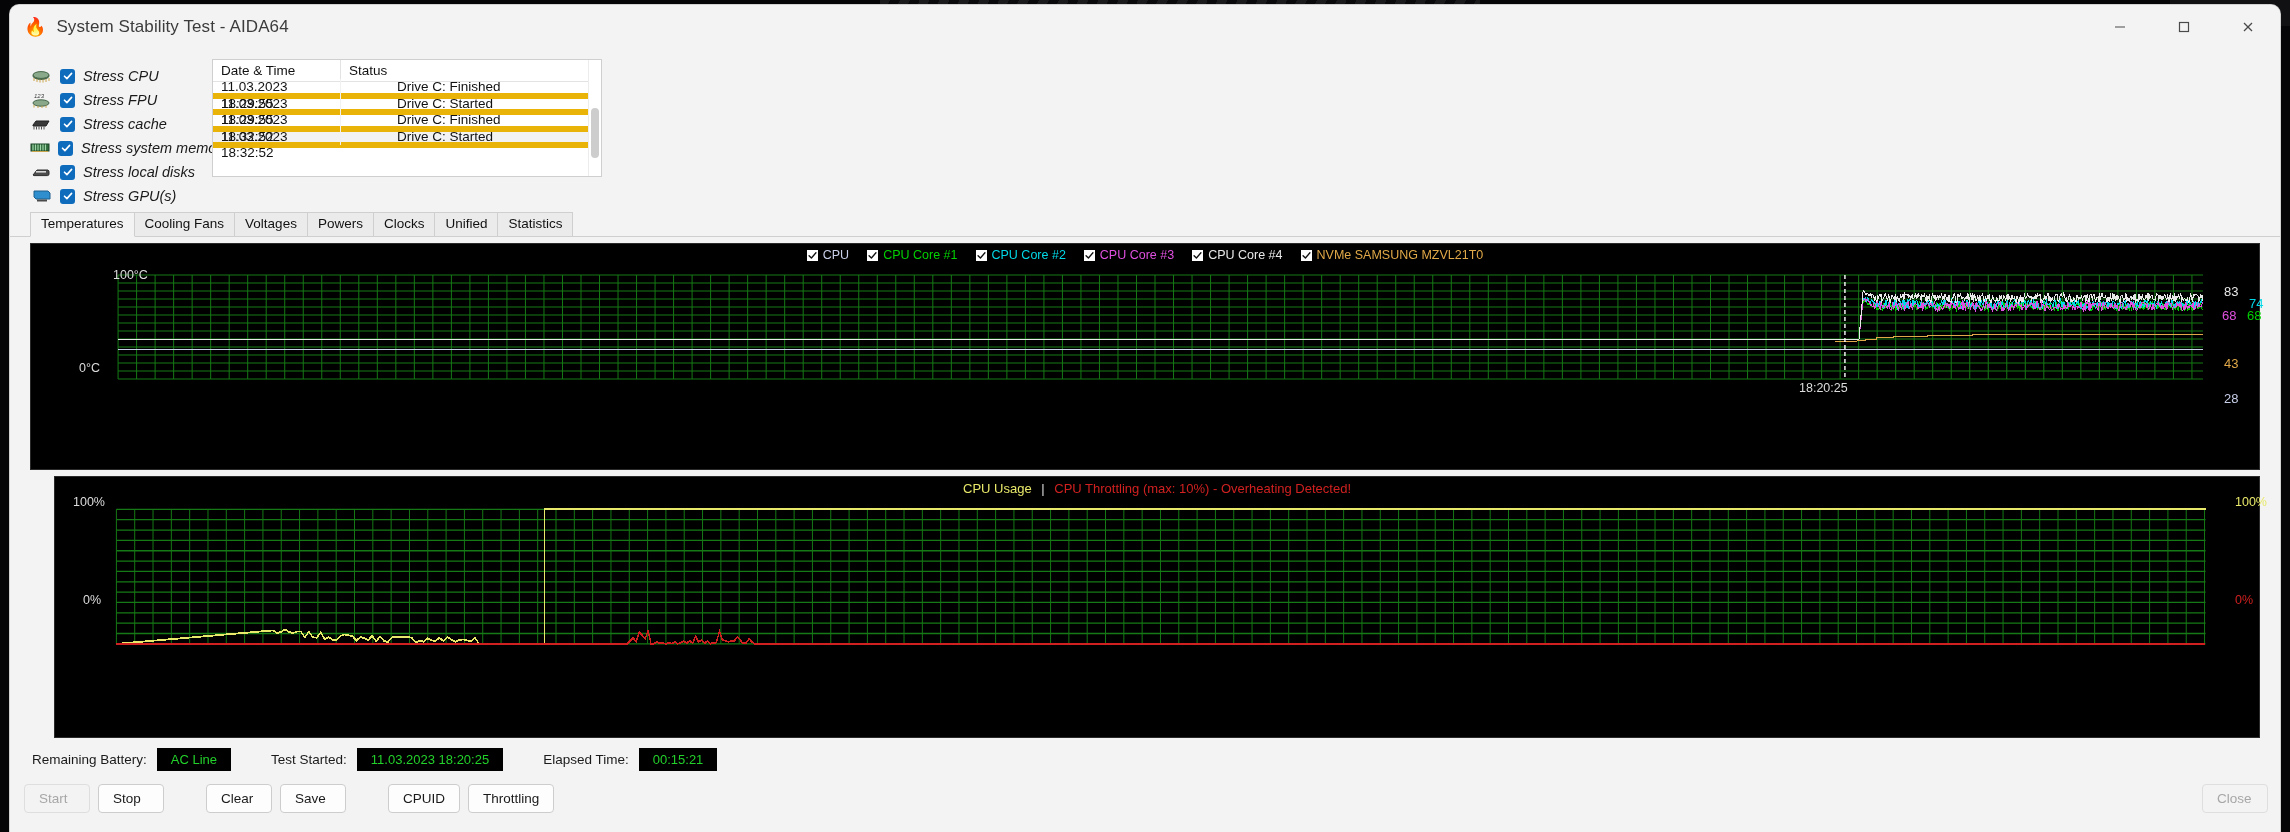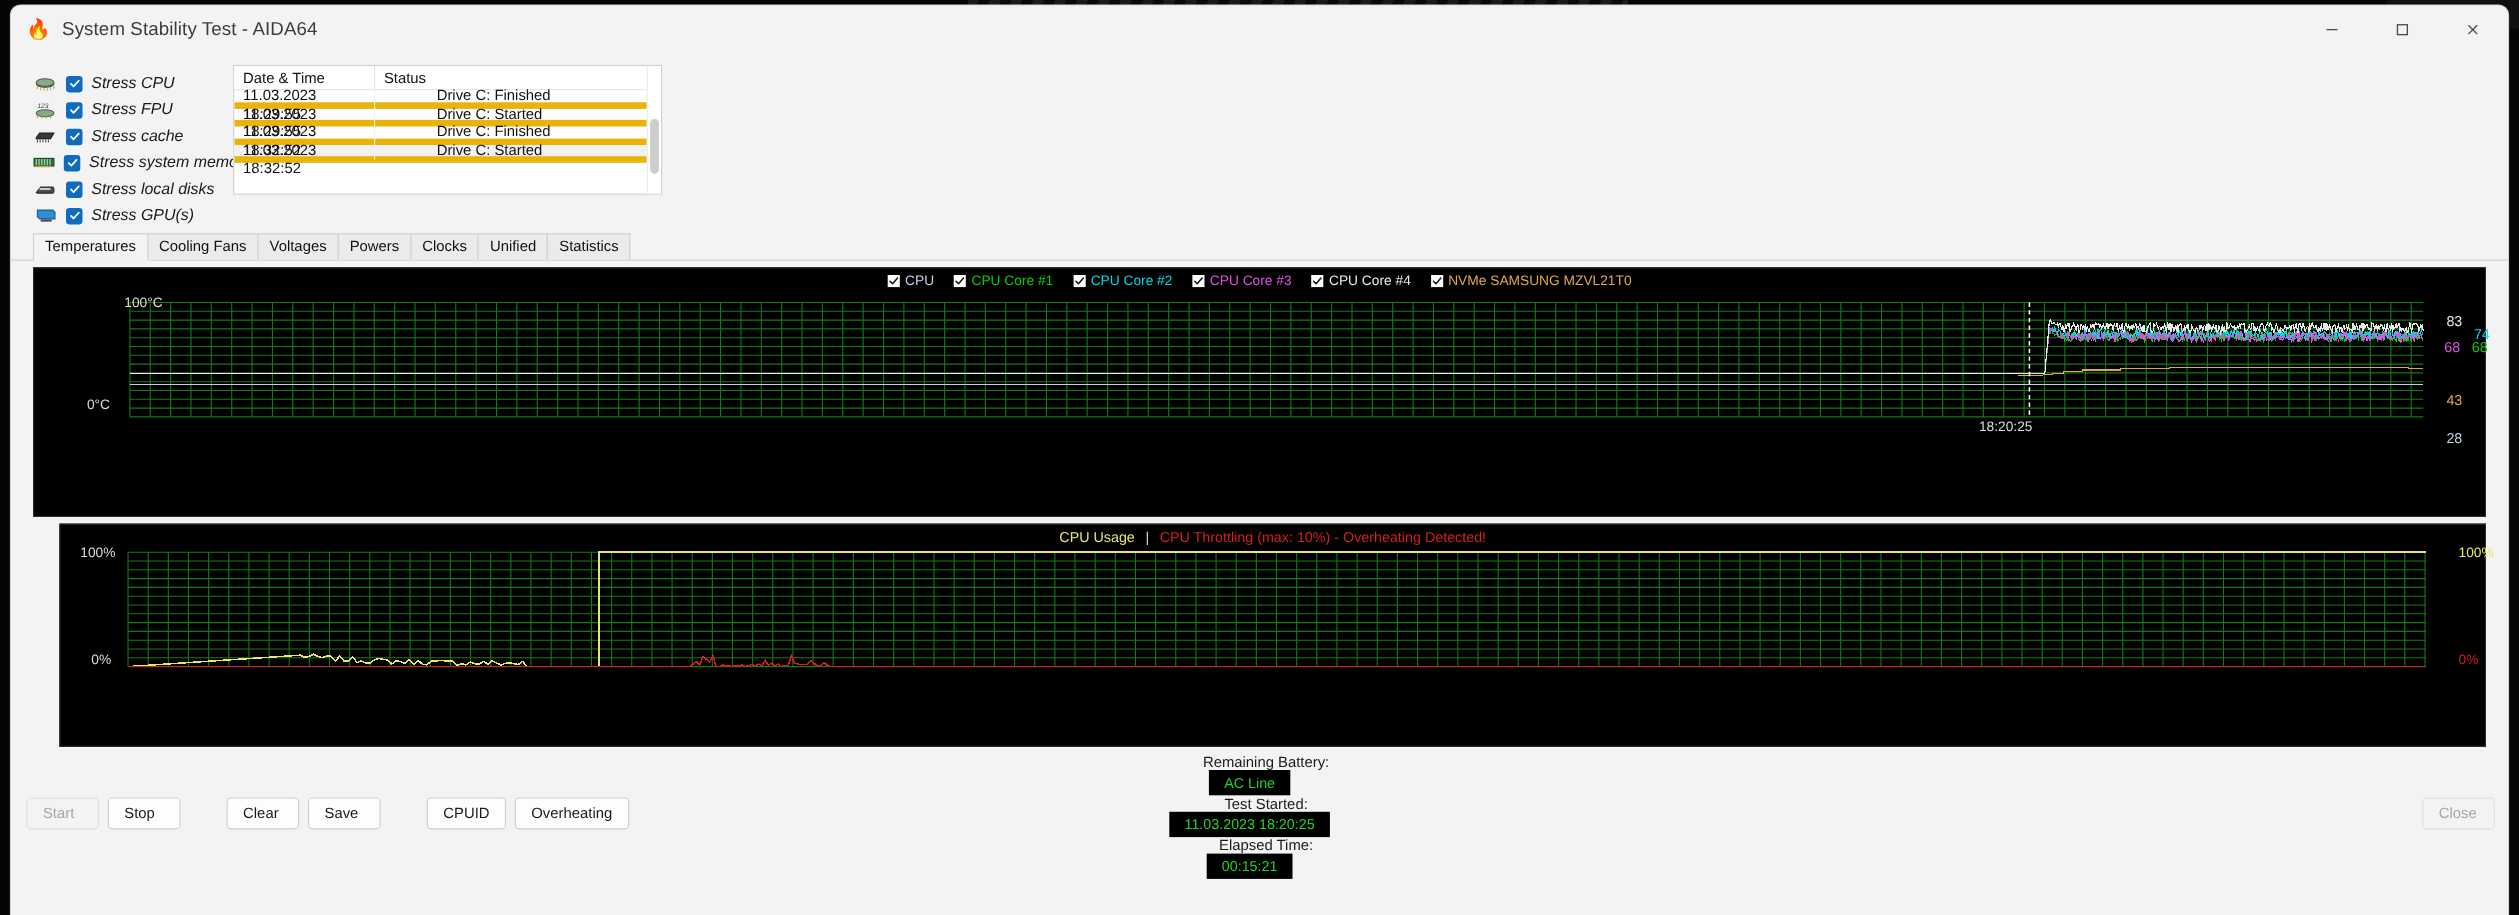--- a/index.html
+++ b/index.html
@@ -167,21 +167,21 @@
 
   
   .panes { padding: 6px 0 0 0; }
   .pane {
     position: relative;
     background: #000;
     margin: 0 20px 6px 20px;
     border: 1px solid #2a2a2a;
   }
   #temp-pane { height: 227px; }
-  #usage-pane { height: 203px; margin-left: 44px; }
+  #usage-pane { height: 262px; margin-left: 44px; }
 
   .chart-title {
     position: absolute; top: 4px; left: 0; right: 0;
     text-align: center; font-size: 13px;
   }
   .legend {
     position: absolute; top: 4px; left: 0; right: 0;
     display: flex; justify-content: center; gap: 18px;
     font-size: 12.5px;
   }
@@ -193,21 +193,21 @@
   .legend-box svg { display:block; }
 
   .plot { position: absolute; }
   .axlabel { position: absolute; color: #dcdcdc; font-size: 12.5px; }
   .vallabel { position: absolute; font-size: 13px; font-family: "Liberation Sans", sans-serif; }
 
   
   .statusbar {
     display: flex; align-items: center;
     padding-left: 22px; height: 30px; margin-top: 4px;
-    font-size: 13.5px; color: #1a1a1a; flex-direction: column;
+    font-size: 13.5px; color: #1a1a1a;
   }
   .status-label { margin-right: 10px; }
   .status-val {
     background: #000; color: #22d12a;
     font-size: 13px;
     padding: 4px 14px; margin-right: 40px;
     min-width: 60px; text-align: center;
   }
 
   
@@ -756,18 +756,18 @@
     </div>
 
     <div class="btnbar">
       <div class="btn disabled">Start</div>
       <div class="btn">Stop</div>
       <div class="btn-gap"></div>
       <div class="btn">Clear</div>
       <div class="btn">Save</div>
       <div class="btn-gap"></div>
       <div class="btn">CPUID</div>
-      <div class="btn">Overheating</div>
+      <div class="btn">Throttling</div>
       <div class="btn disabled close-btn">Close</div>
     </div>
 
   </div>
 </div>
 
 </body></html>

